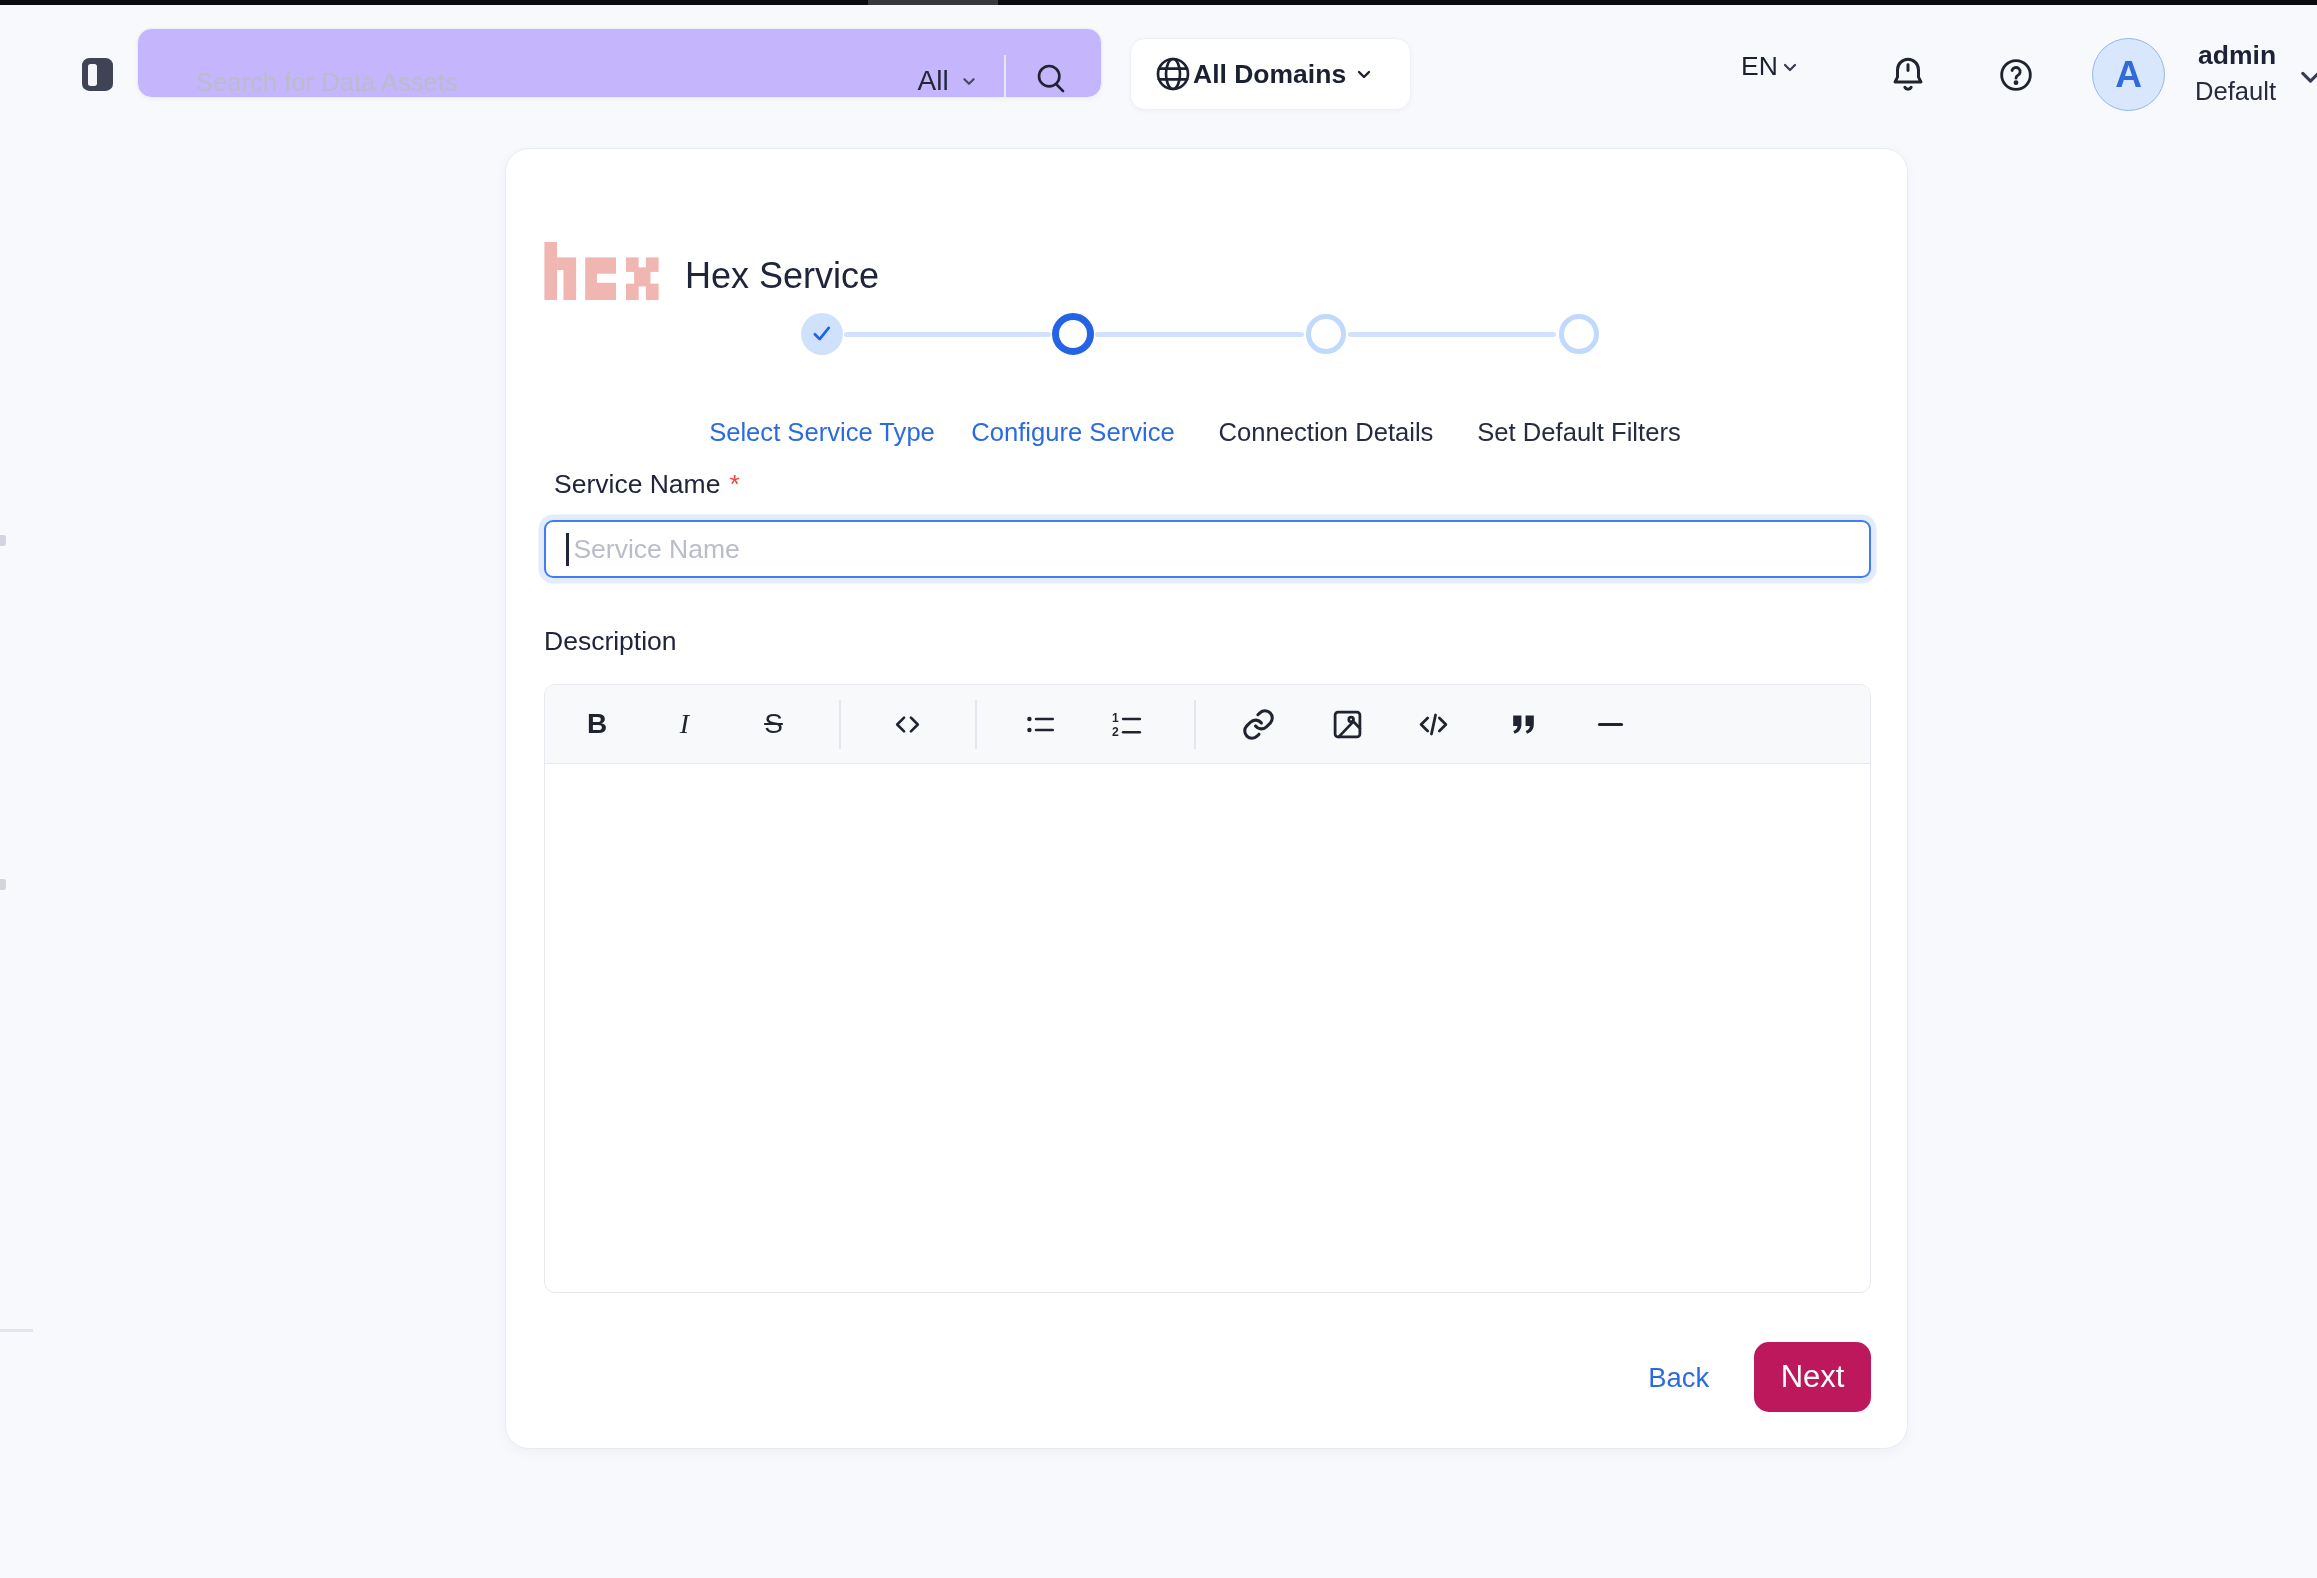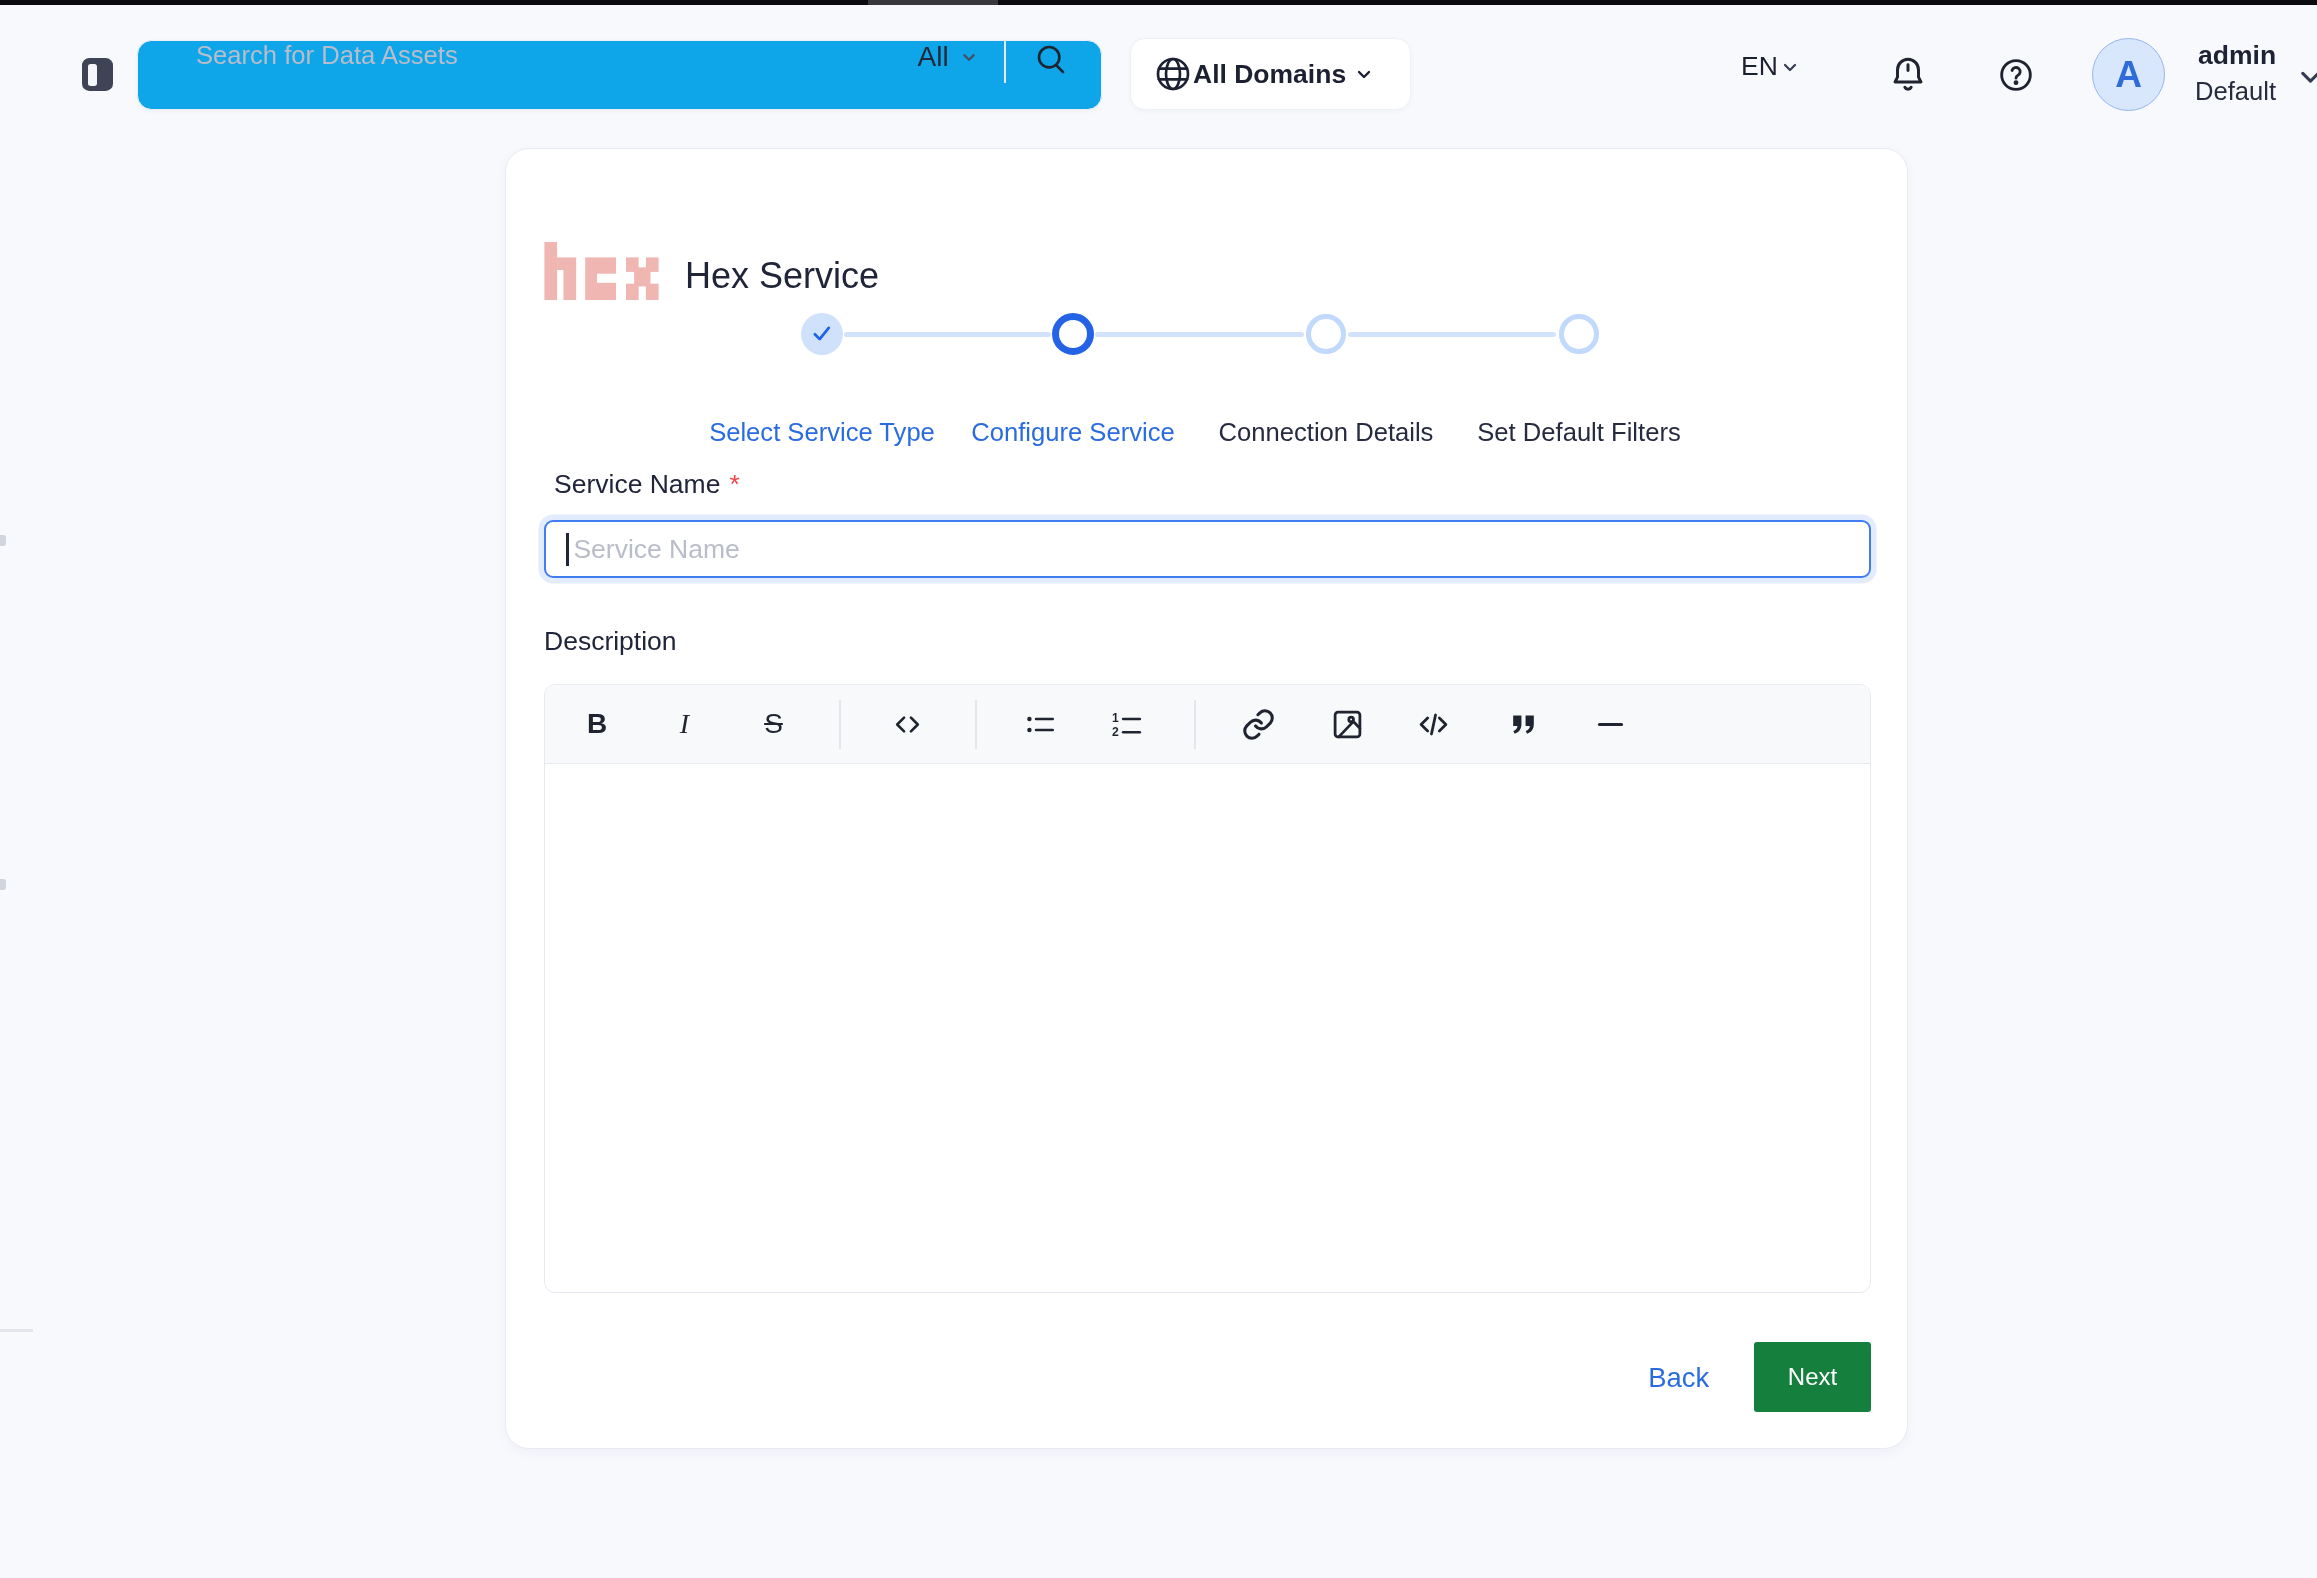--- a/index.html
+++ b/index.html
@@ -15,23 +15,23 @@
 
   
   .top-strip { left:0; top:0; width:2317px; height:4.6px; background:#0c0c0e; }
   .top-strip-seg { left:868px; top:0; width:130px; height:4.6px; background:#39393d; }
 
   
   .hdr-toggle { left:82px; top:58px; width:31px; height:33px; background:#3e4456; border-radius:7.3px; cursor:pointer; }
   .hdr-toggle .slot { position:absolute; left:6.4px; top:5.5px; width:8.2px; height:22px; background:#f5f6fa; border-radius:2.7px; }
 
   .search-box {
-    left:137px; top:40px; width:965px; height:70px;
-    background:#0ea5e9; border:1.8px solid #eef0f7; border-radius:14.6px;
-    display:flex; align-items:flex-start; padding:0 31px 0 58px;
+    left:137px; top:28px; width:965px; height:70px;
+    background:#c4b5fd; border:1.8px solid #eef0f7; border-radius:14.6px;
+    display:flex; align-items:flex-end; padding:0 31px 0 58px;
     box-shadow:0 1.8px 5.5px rgba(25,35,70,0.03);
   }
   .search-input {
     flex:1; border:none; outline:none; font-size:25.6px;
     font-family:"Liberation Sans", sans-serif; color:#272c40; background:transparent;
   }
   .search-input::placeholder { color:#b9bdcb; }
   .search-scope { display:flex; align-items:center; gap:9.1px; cursor:pointer; margin-right:24px; }
   .search-scope .scope-label { font-size:28px; color:#232839; }
   .vdiv { width:1.8px; height:42px; background:#e5e8f0; margin-right:27.4px; }
@@ -125,22 +125,22 @@
   .tb-glyph-b { font-size:28px; font-weight:800; }
   .tb-glyph-i { font-size:28px; font-style:italic; font-family:"Liberation Serif", serif; }
   .tb-glyph-s { font-size:28px; text-decoration:line-through; }
   .tb-div { position:absolute; top:14.6px; width:1.8px; height:49px; background:#e4e6ee; }
   .editor-body { position:absolute; left:0; top:80px; width:100%; height:526px; background:#fff; border-radius:0 0 9.1px 9.1px; cursor:text; }
 
   
   .back-link { left:1124px; top:1204px; font-size:27.4px; color:#2a6cdf; cursor:pointer; padding:9.1px 18.3px; }
   .next-btn {
     left:1248px; top:1193px; width:117px; height:70px;
-    background:#15803d; border:none; border-radius:3px; cursor:pointer;
-    color:#ffffff; font-size:24px; font-family:"Liberation Sans", sans-serif;
+    background:#be185d; border:none; border-radius:15px; cursor:pointer;
+    color:#ffffff; font-size:31px; font-family:"Liberation Sans", sans-serif;
     display:flex; align-items:center; justify-content:center;
   }
 
   
   .edge-divider { left:0; top:1329px; width:33px; height:2.7px; background:#e3e4ec; }
   .edge-speck { width:5.5px; height:11px; background:#d3d5de; border-radius:0 2.7px 2.7px 0; }
   .speck-1 { left:0; top:535px; }
   .speck-2 { left:0; top:879px; }
 
   svg { display:block; }

